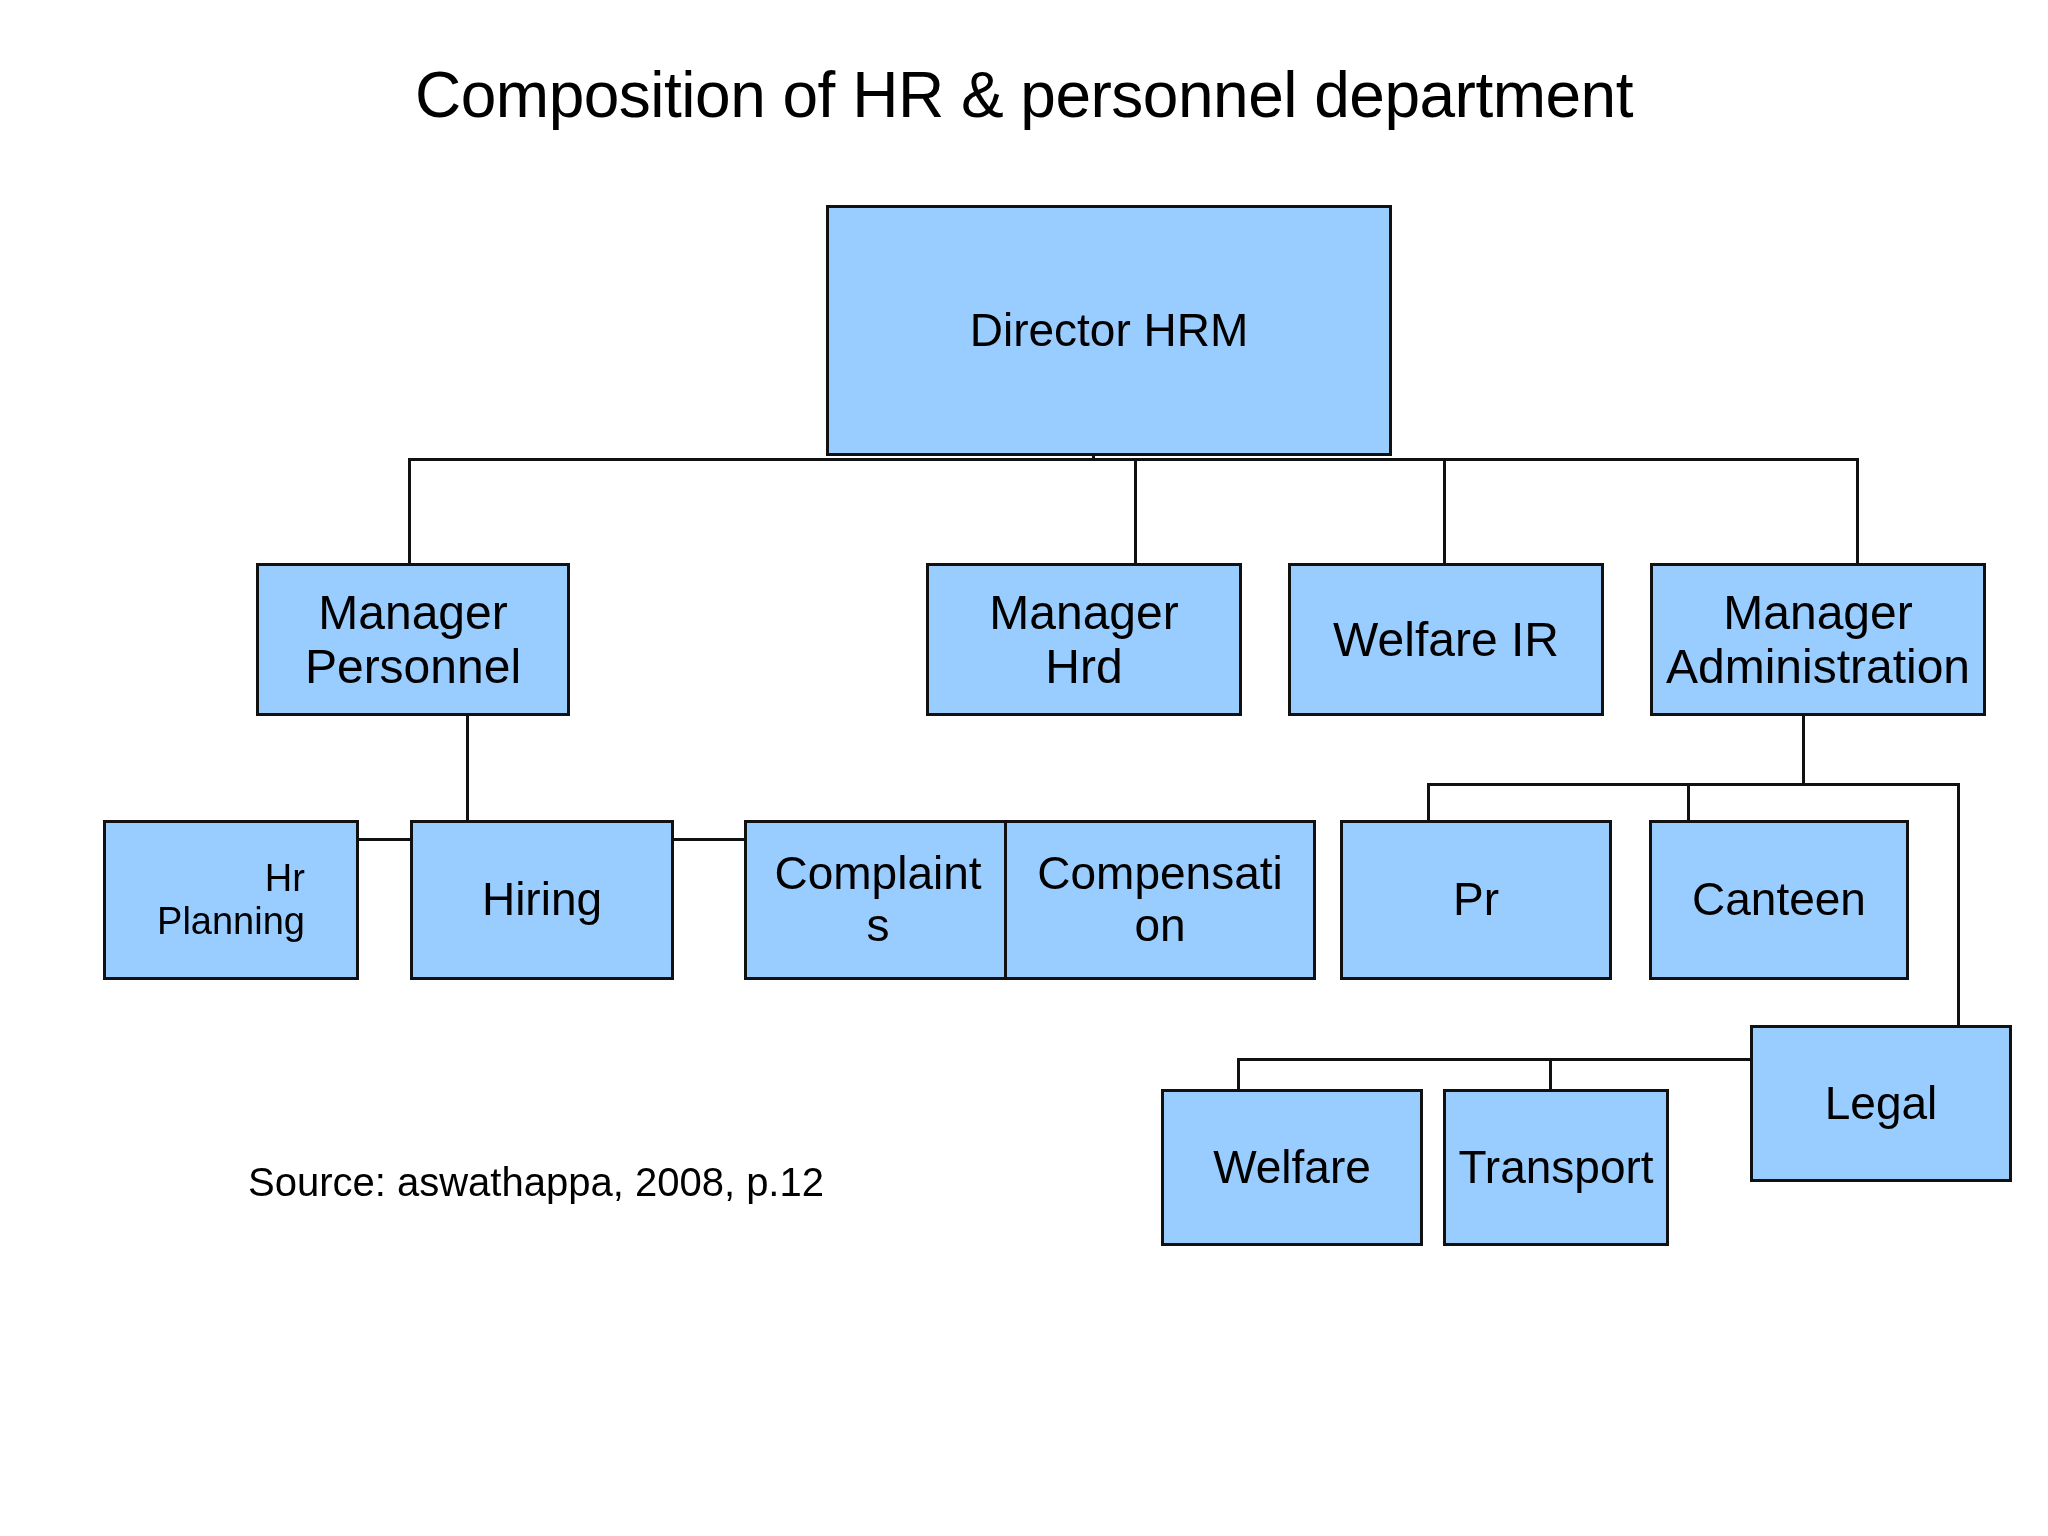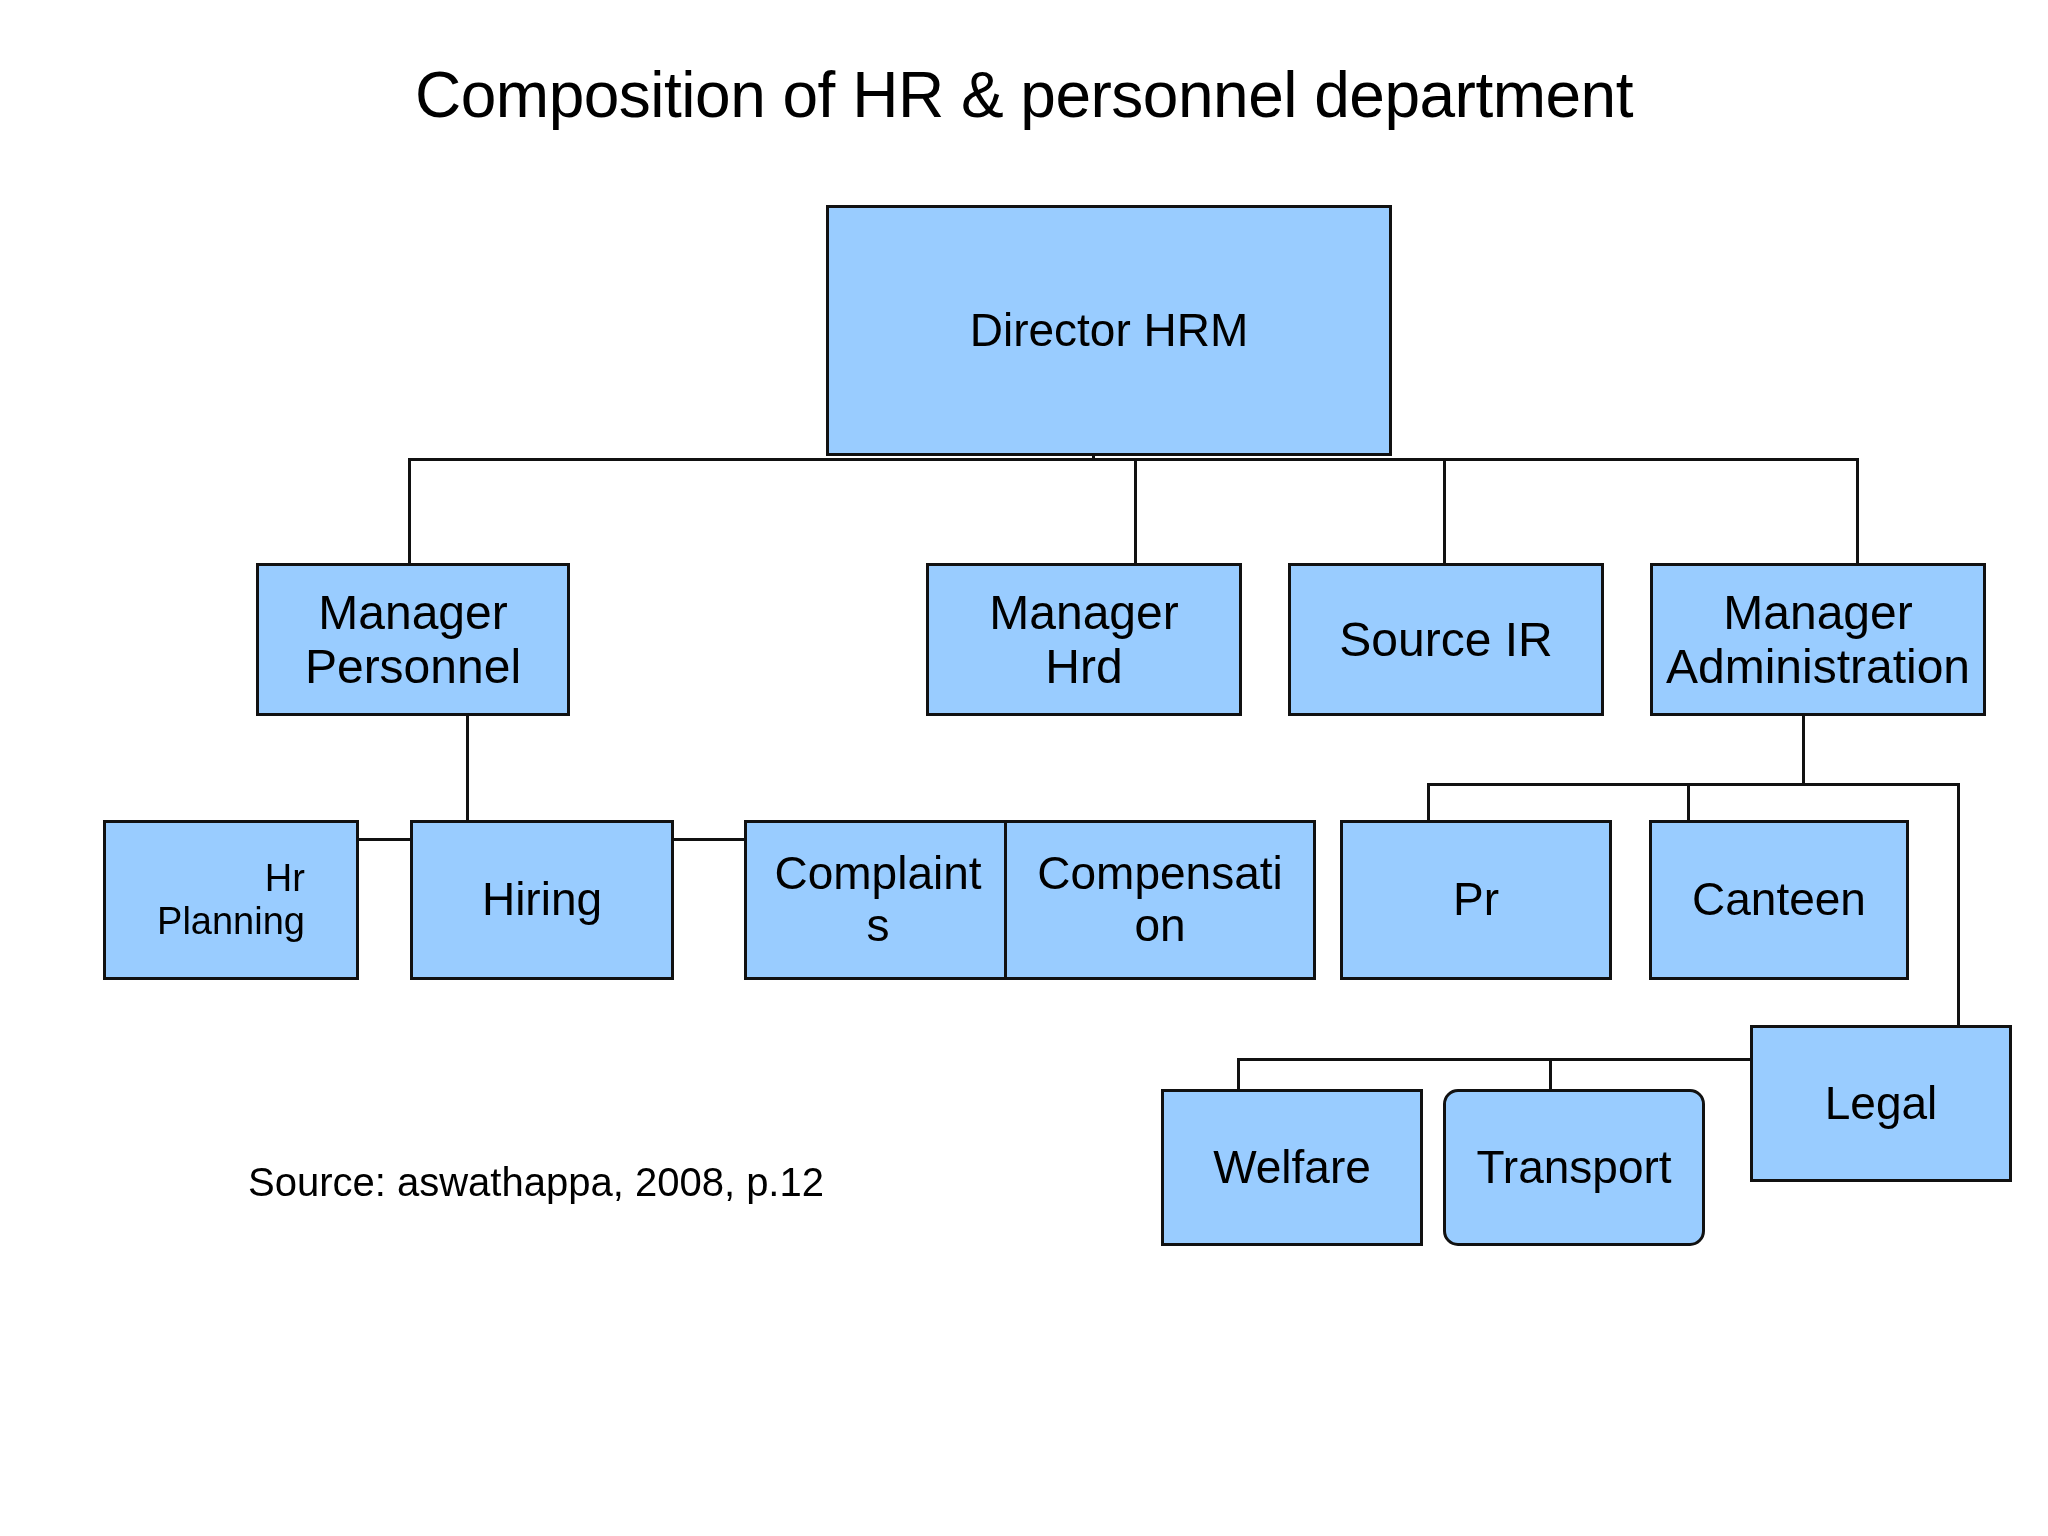--- a/index.html
+++ b/index.html
@@ -101,21 +101,21 @@
     <span class="node-label">Manager
 Personnel</span>
   </div>
 
   <div class="node" style="left:926px; top:563px; width:316px; height:153px; font-size:48px;">
     <span class="node-label">Manager
 Hrd</span>
   </div>
 
   <div class="node" style="left:1288px; top:563px; width:316px; height:153px; font-size:48px;">
-    <span class="node-label">Source IR</span>
+    <span class="node-label">Welfare IR</span>
   </div>
 
   <div class="node" style="left:1650px; top:563px; width:336px; height:153px; font-size:48px;">
     <span class="node-label">Manager
 Administration</span>
   </div>
 
   <div class="node" style="left:103px; top:820px; width:256px; height:160px; font-size:38px;text-align:right;">
     <span class="node-label">Hr
 Planning</span>
@@ -140,21 +140,21 @@
   </div>
 
   <div class="node" style="left:1649px; top:820px; width:260px; height:160px; font-size:46px;justify-content:center;">
     <span class="node-label">Canteen</span>
   </div>
 
   <div class="node" style="left:1133px; top:1089px; width:262px; height:157px; font-size:46px;margin-left:28px;">
     <span class="node-label">Welfare</span>
   </div>
 
-  <div class="node" style="left:1443px; top:1089px; width:262px; height:157px; font-size:46px;border-radius:15px;">
+  <div class="node" style="left:1443px; top:1089px; width:226px; height:157px; font-size:46px;">
     <span class="node-label">Transport</span>
   </div>
 
   <div class="node" style="left:1750px; top:1025px; width:262px; height:157px; font-size:46px;">
     <span class="node-label">Legal</span>
   </div>
 
   <div id="source-note" style="left:248px; top:1160px;">Source: aswathappa, 2008, p.12</div>
 
 </div>

